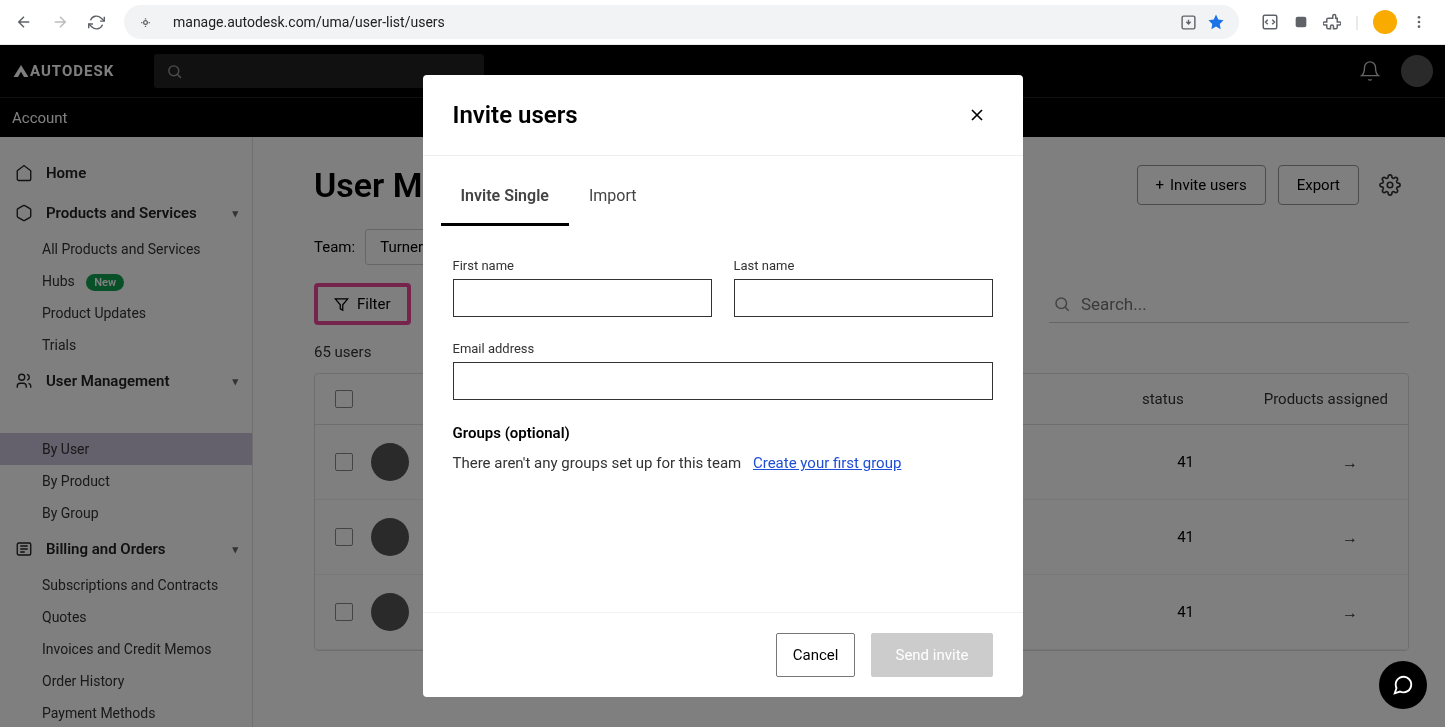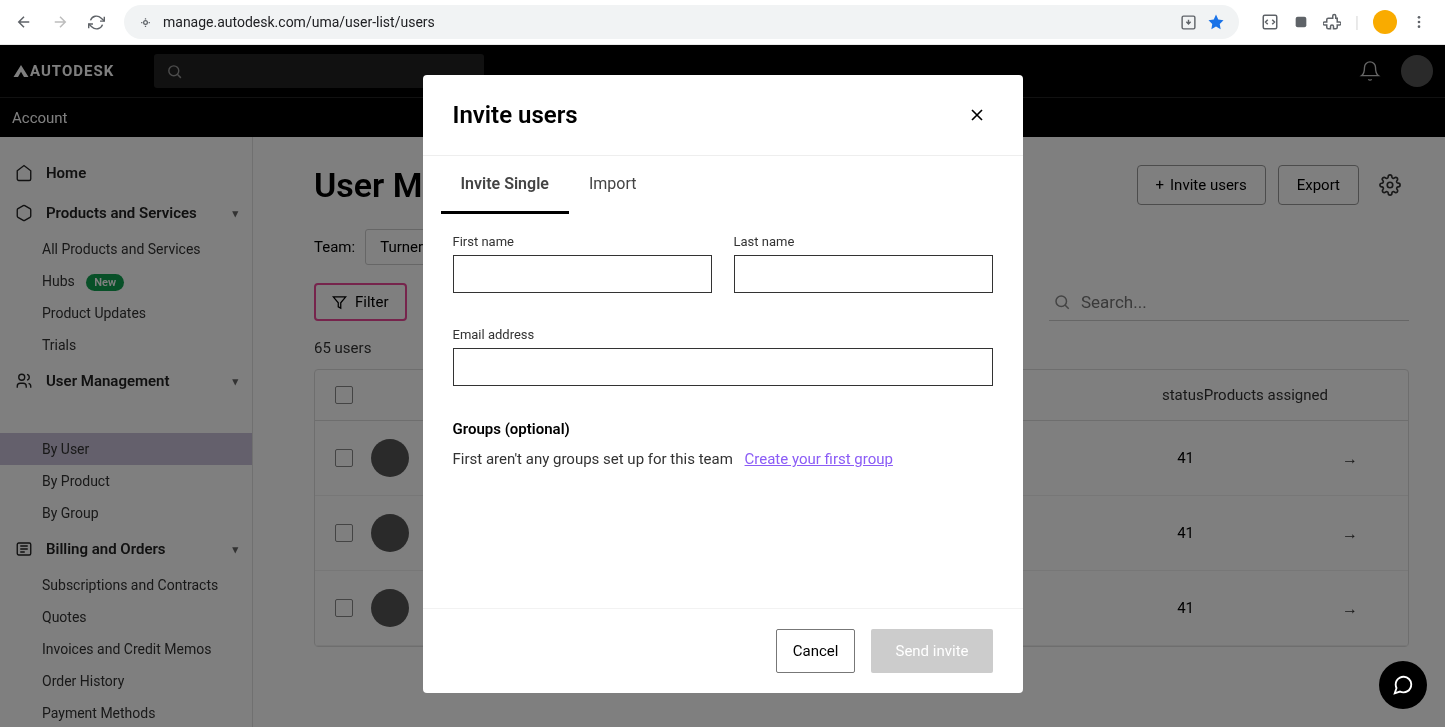--- a/index.html
+++ b/index.html
@@ -2,21 +2,21 @@
 <html><head>
 <meta charset="utf-8">
 <style>
 * { margin: 0; padding: 0; box-sizing: border-box; font-family: -apple-system, BlinkMacSystemFont, "Segoe UI", Roboto, Arial, sans-serif; }
 body { width: 1445px; height: 727px; overflow: hidden; position: relative; background: #fff; }
 
 
 .browser-bar { height: 45px; display: flex; align-items: center; padding: 0 10px; gap: 8px; background: #fff; border-bottom: 1px solid #e8e8e8; }
 .nav-btn { width: 28px; height: 28px; display: flex; align-items: center; justify-content: center; border-radius: 50%; cursor: pointer; color: #5f6368; }
 .nav-btn.disabled { color: #bdbdbd; }
-.url-bar { flex: 1; height: 34px; background: #f1f3f4; border-radius: 17px; display: flex; align-items: center; padding: 0 14px; gap: 10px; color: #5f6368; font-size: 14px; margin: 0 6px; }
+.url-bar { flex: 1; height: 34px; background: #f1f3f4; border-radius: 17px; display: flex; align-items: center; padding: 0 14px; gap: 20px; color: #5f6368; font-size: 14px; margin: 0 6px; }
 .url-text { color: #202124; }
 .url-icons { display:flex; align-items:center; gap:10px; margin-left:auto; }
 .ext-icons { display: flex; align-items: center; gap: 14px; padding: 0 8px; color: #5f6368; }
 .star-blue { color: #1a73e8; }
 .profile-dot { width:24px; height:24px; border-radius:50%; background:#f9ab00; }
 
 
 .app-header { height: 52px; background: #000; display: flex; align-items: center; padding: 0 12px; gap: 40px; }
 .autodesk-logo { color: #fff; font-weight: 700; letter-spacing: 1px; font-size: 15px; display:flex; align-items:center; }
 .logo-mark { width:18px; height:18px; }
@@ -42,53 +42,53 @@
 .page-head { display:flex; align-items:center; margin-bottom:24px; }
 .page-title { font-size:34px; font-weight:600; }
 .page-actions { margin-left:auto; display:flex; gap:12px; align-items:center; }
 .btn-outline { border:1px solid #999; background:#fff; padding:10px 18px; border-radius:4px; font-size:15px; cursor:pointer; display:flex; align-items:center; gap:6px; }
 .gear-btn { width:38px; height:38px; display:flex; align-items:center; justify-content:center; cursor:pointer; }
 
 .team-row { display:flex; align-items:center; gap:10px; margin-bottom:18px; font-size:15px; }
 .team-select { border:1px solid #ccc; padding:8px 14px; border-radius:3px; min-width:200px; display:flex; align-items:center; }
 
 .filter-row { display:flex; align-items:center; margin-bottom:18px; gap:16px; }
-.filter-btn { border:2px solid #ec4899; padding:8px 16px; border-radius:4px; display:flex; align-items:center; gap:8px; font-size:15px; cursor:pointer; }
+.filter-btn { border:4px solid #ec4899; padding:8px 16px; border-radius:4px; display:flex; align-items:center; gap:8px; font-size:15px; cursor:pointer; }
 .search-box { margin-left:auto; width:360px; border-bottom:1px solid #ccc; padding:8px 4px; display:flex; align-items:center; gap:10px; color:#888; font-size:15px; }
 
 .count { font-size:15px; color:#333; margin-bottom:12px; }
 
 .table { border:1px solid #ddd; border-radius:4px; }
 .thead { display:flex; align-items:center; padding:16px 20px; border-bottom:1px solid #ddd; font-size:15px; color:#333; }
-.th-status { margin-left:auto; }
-.th-products { margin-right:60px; }
+.th-status { margin-left:auto; margin-right:80px; }
+.th-products { }
 .trow { display:flex; align-items:center; padding:18px 20px; border-bottom:1px solid #eee; gap:18px; }
 .chk { width:18px; height:18px; border:1.5px solid #888; border-radius:2px; cursor:pointer; }
 .uavatar { width:38px; height:38px; border-radius:50%; background:#555; }
 .prod-count { margin-left:auto; margin-right:130px; font-size:15px; }
 .arrow-cell { margin-right:30px; color:#333; }
 
 
 .overlay { position:absolute; inset:45px 0 0 0; background:rgba(0,0,0,0.5); display:flex; align-items:flex-start; justify-content:center; padding-top:30px; }
 .modal { width:600px; background:#fff; border-radius:4px; overflow:hidden; display:flex; flex-direction:column; max-height:640px; }
 .modal-head { padding:24px 30px; display:flex; align-items:center; }
 .modal-title { font-size:24px; font-weight:600; }
 .modal-close { margin-left:auto; font-size:22px; cursor:pointer; width:32px; height:32px; display:flex; align-items:center; justify-content:center; }
-.modal-tabs { display:flex; border-top:1px solid #eee; padding: 0 18px; }
+.modal-tabs { display:flex; border-top:1px solid #eee; padding: 12px 18px; }
 .mtab { padding:18px 20px; font-size:16px; cursor:pointer; color:#444; }
 .mtab.active { font-weight:600; border-bottom:3px solid #000; }
 .modal-body { padding: 20px 30px; flex:1; overflow-y:auto; }
-.form-row { display:flex; gap:22px; margin-bottom:34px;align-items:center; }
+.form-row { display:flex; gap:22px; margin-bottom:24px;align-items:center; }
 .form-field { flex:1; }
 .form-field.full { width:100%; }
 .flabel { font-size:13px; color:#333; margin-bottom:6px; display:block; }
 .finput { width:100%; height:38px; border:1px solid #333; padding:0 10px; font-size:14px; }
 .groups-title { font-weight:600; font-size:15px; margin-bottom:12px; }
 .groups-text { font-size:15px; color:#333; }
-.link { color:#8b5cf6; text-decoration:underline; cursor:pointer; margin-left:8px; }
+.link { color:#1d4ed8; text-decoration:underline; cursor:pointer; margin-left:8px; }
 .modal-foot { padding:20px 30px; display:flex; justify-content:flex-end; gap:16px; border-top:1px solid rgba(0,0,0,0.05); }
 .btn-cancel { border:1px solid #777; background:#fff; padding:12px 16px; font-size:15px; cursor:pointer; border-radius:2px; }
 .btn-send { background:#ccc; color:#fff; border:none; padding:12px 24px; font-size:15px; border-radius:2px; }
 
 
 .chat-fab { position:absolute; bottom:18px; right:18px; width:48px; height:48px; border-radius:50%; background:#000; display:flex; align-items:center; justify-content:center; color:#fff; cursor:pointer; }
 </style>
 </head>
 <body>
 
@@ -330,21 +330,21 @@
       </div>
       <div class="form-row">
         <div class="form-field full">
           <label class="flabel">Email address</label>
           <input class="finput" style="">
         </div>
       </div>
       <div style="margin-top:9px">
         <div class="groups-title">Groups (optional)</div>
         <div class="groups-text">
-          <span>First aren't any groups set up for this team</span>
+          <span>There aren't any groups set up for this team</span>
           <span class="link">Create your first group</span>
         </div>
       </div>
       <div style="height:120px"></div>
     </div>
     <div class="modal-foot">
       <button class="btn-cancel">Cancel</button>
       <button class="btn-send">Send invite</button>
     </div>
   </div>

